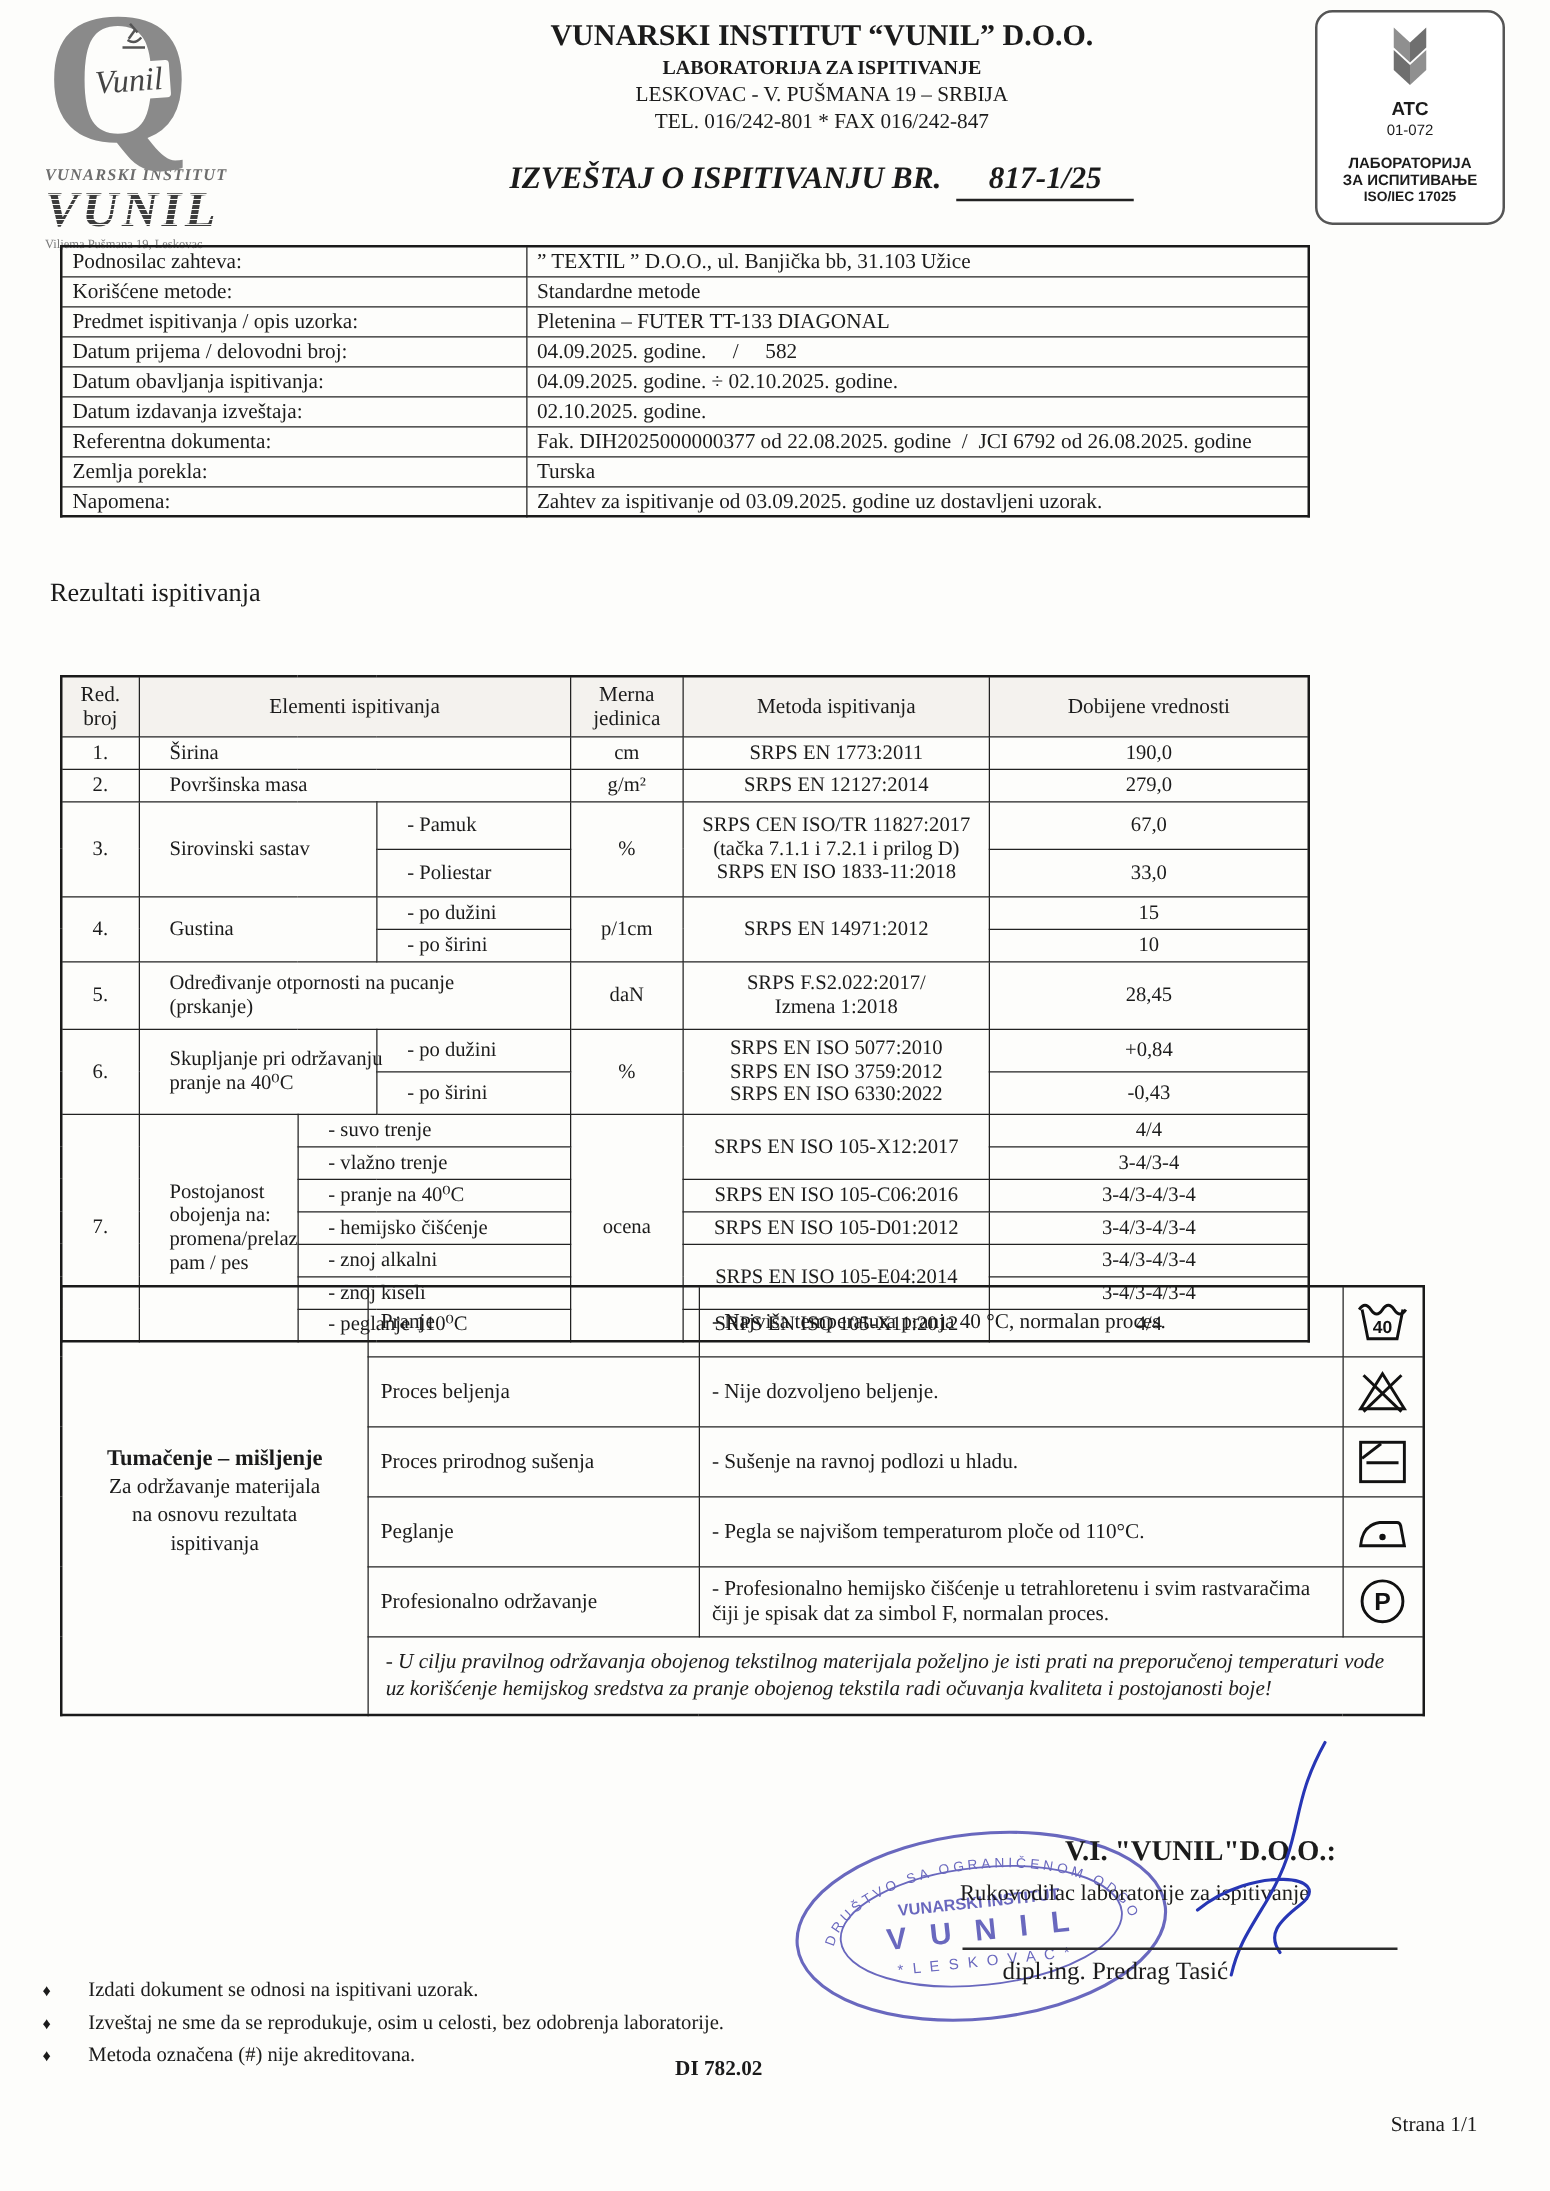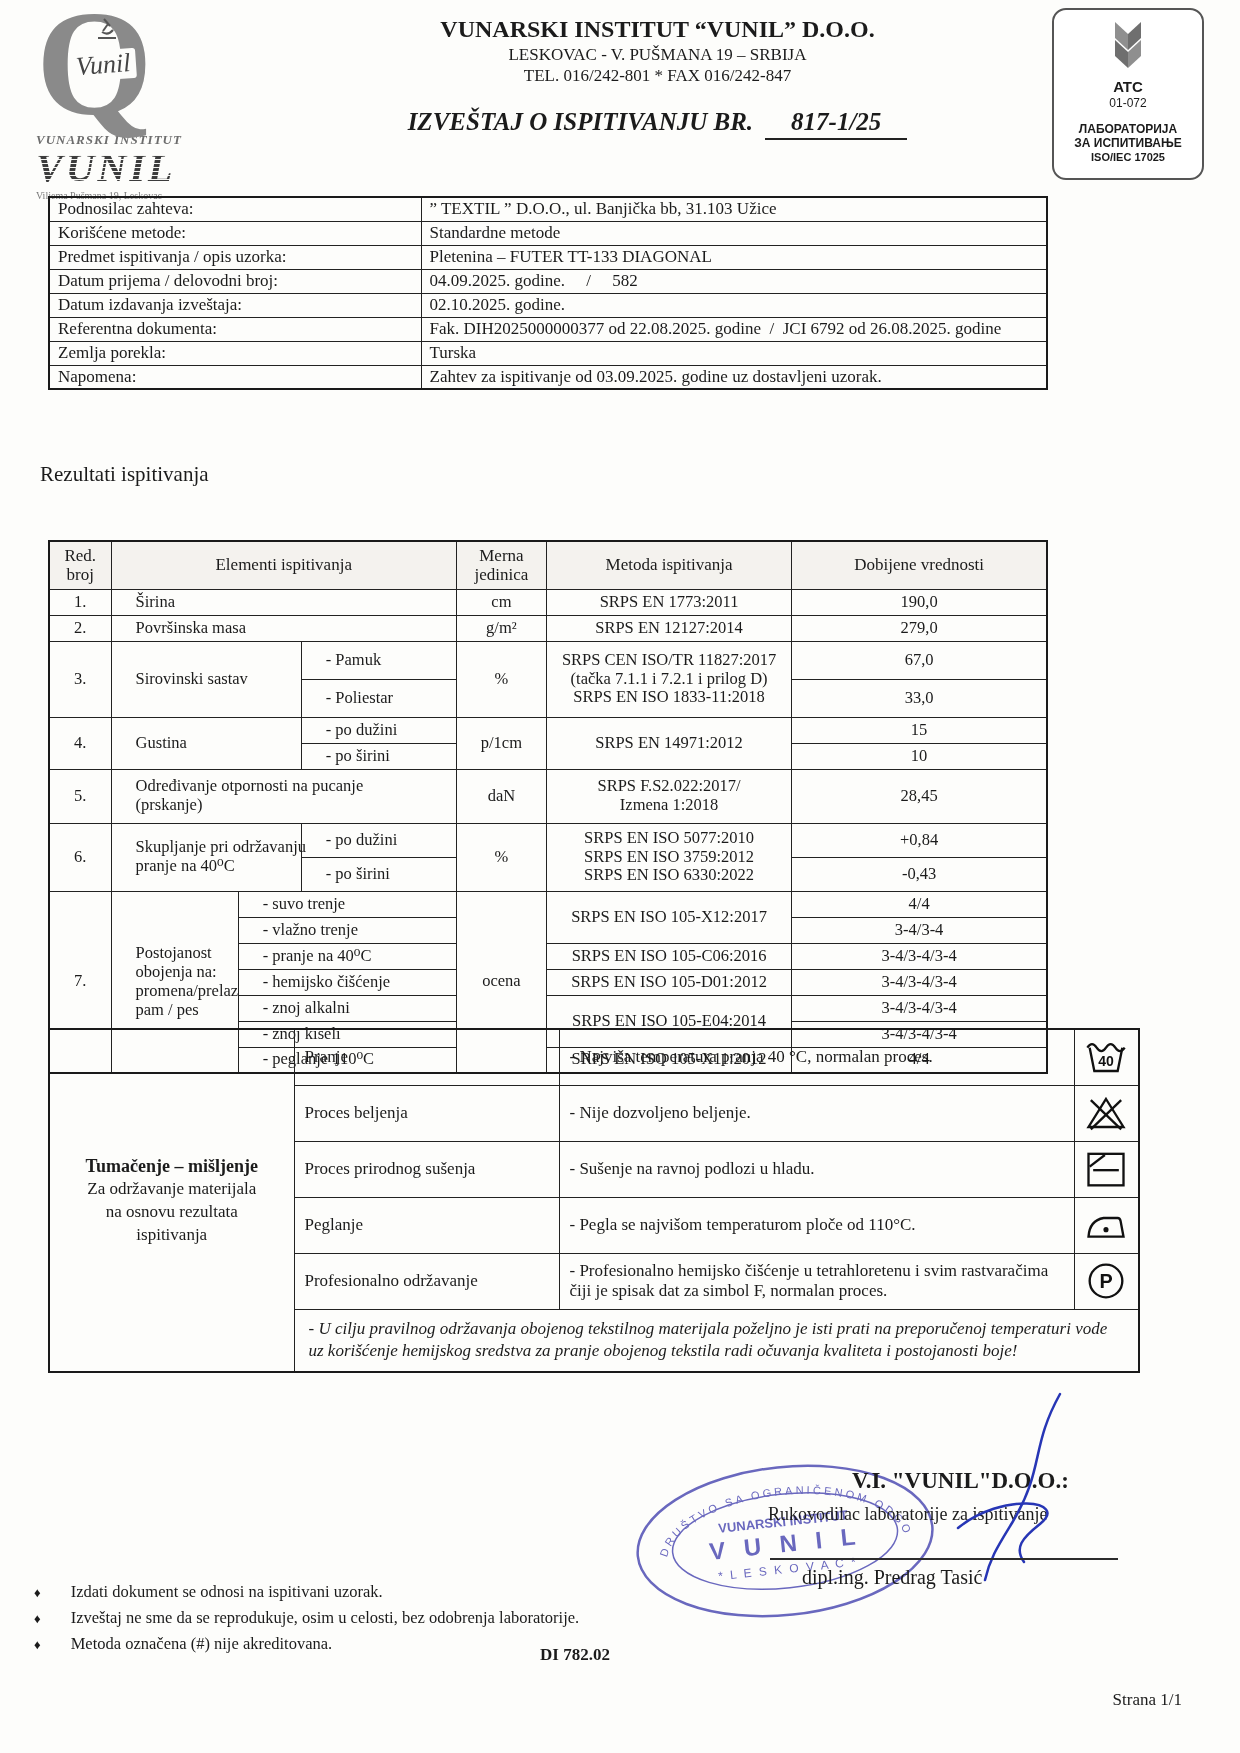--- a/index.html
+++ b/index.html
@@ -99,20 +99,21 @@
         </svg>
         <span class="q-script">Vunil</span>
       </div>
       <div class="inst-small">VUNARSKI INSTITUT</div>
       <div class="vunil-mark">VUNIL</div>
       <div class="addr-small">Viljema Pušmana 19, Leskovac</div>
     </div>
 
     <div class="head-center">
       <div class="company-name">VUNARSKI INSTITUT “VUNIL” D.O.O.</div>
+      <div class="lab-line">LABORATORIJA ZA ISPITIVANJE</div>
       <div class="addr-line">LESKOVAC - V. PUŠMANA 19 – SRBIJA</div>
       <div class="tel-line">TEL. 016/242-801 * FAX  016/242-847</div>
       <div class="report-title">
         <span>IZVEŠTAJ O ISPITIVANJU BR.</span><span class="report-no">817-1/25</span>
       </div>
     </div>
 
     <div class="atc-col">
       <div class="atc-badge">
         <svg width="50" height="52" viewBox="0 0 50 52">
@@ -144,20 +145,24 @@
         </tr>
       <tr>
           <td class="lbl">Predmet ispitivanja / opis uzorka:</td>
           <td class="val">Pletenina – FUTER TT-133 DIAGONAL</td>
         </tr>
       <tr>
           <td class="lbl">Datum prijema / delovodni broj:</td>
           <td class="val">04.09.2025. godine.     /     582</td>
         </tr>
       <tr>
+          <td class="lbl">Datum obavljanja ispitivanja:</td>
+          <td class="val">04.09.2025. godine. ÷ 02.10.2025. godine.</td>
+        </tr>
+      <tr>
           <td class="lbl">Datum izdavanja izveštaja:</td>
           <td class="val">02.10.2025. godine.</td>
         </tr>
       <tr>
           <td class="lbl">Referentna dokumenta:</td>
           <td class="val">Fak. DIH2025000000377 od 22.08.2025. godine  /  JCI 6792 od 26.08.2025. godine</td>
         </tr>
       <tr>
           <td class="lbl">Zemlja porekla:</td>
           <td class="val">Turska</td>

